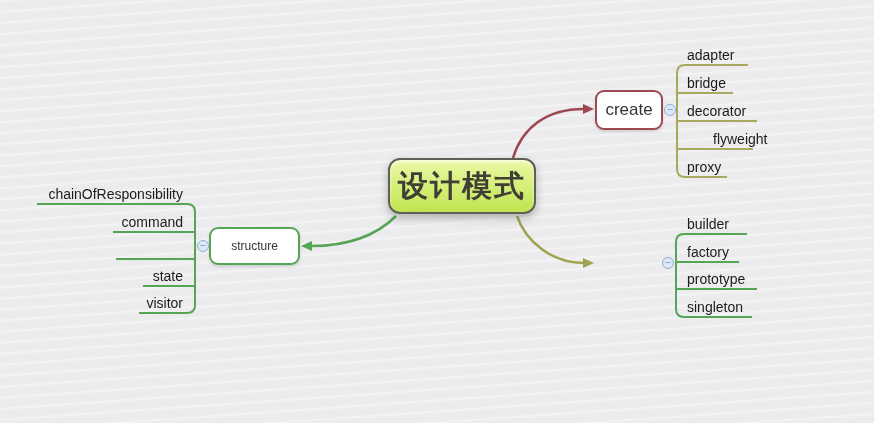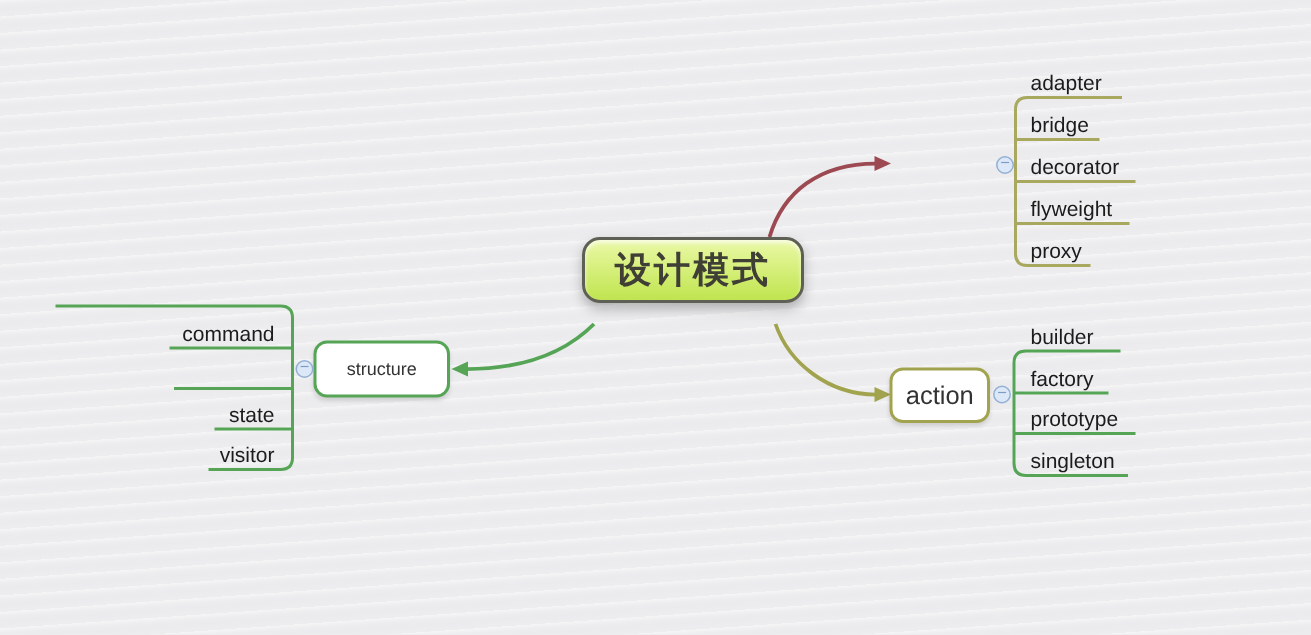--- a/index.html
+++ b/index.html
@@ -34,29 +34,29 @@
     color: #333333;
     box-shadow: 0 2px 3px rgba(0,0,0,0.12);
     cursor: default;
   }
   .node-create    { left: 595px; top: 90px;  width: 68px; height: 40px; border: 2px solid #9d4952; }
   .node-action    { left: 593px; top: 245px; width: 67px; height: 37px; border: 2px solid #a2a34e; }
   .node-structure { left: 209px; top: 227px; width: 91px; height: 38px; border: 2px solid #56a556; font-size: 12px; }
   .node-root {
     position: absolute;
     left: 388px; top: 158px;
-    width: 148px; height: 44px;
+    width: 148px; height: 56px;
     border: 2px solid #5e5f55;
     border-radius: 12px;
     background: linear-gradient(180deg, #eaf8a8 0%, #d8f07e 45%, #bfe44f 100%);
     box-shadow: 0 4px 8px rgba(80,80,80,0.38), inset 0 2px 3px rgba(255,255,255,0.7);
     display: flex;
     align-items: center;
     justify-content: center;
-    font-size: 24px;
+    font-size: 30px;
     font-weight: bold;
     letter-spacing: 2px;
     color: #3f3f35;
   }
   .child-label {
     position: absolute;
     height: 20px;
     line-height: 20px;
     font-size: 14px;
     color: #1b1b1b;
@@ -104,35 +104,36 @@
     <path d="M 676 289 L 757 289" fill="none" stroke-width="2" stroke="#56a556"></path>
 
     <path d="M 37 204 L 187 204 Q 195 204 195 212 L 195 305 Q 195 313 187 313 L 139 313" fill="none" stroke-width="2" stroke="#56a556"></path>
     <path d="M 113 232 L 195 232" fill="none" stroke-width="2" stroke="#56a556"></path>
     <path d="M 116 259 L 195 259" fill="none" stroke-width="2" stroke="#56a556"></path>
     <path d="M 143 286 L 195 286" fill="none" stroke-width="2" stroke="#56a556"></path>
   </svg>
 
   <div class="node-root">设计模式</div>
 
-  <div class="node-parent node-action">action</div>
+  <div class="node-parent node-create">create</div>
   <div class="node-parent node-structure">structure</div>
 
   <div class="collapse" style="left:664px; top:104px;">−</div>
   <div class="collapse" style="left:662px; top:257px;">−</div>
   <div class="collapse" style="left:197px; top:240px;">−</div>
 
   <div class="child-label child-right" style="top:45px;">adapter</div>
   <div class="child-label child-right" style="top:73px;">bridge</div>
   <div class="child-label child-right" style="top:101px;">decorator</div>
-  <div class="child-label child-right" style="top:129px;">flyweight</div>
+  <div class="child-label child-right" style="top:129px;margin-left:26px;">flyweight</div>
   <div class="child-label child-right" style="top:157px;">proxy</div>
 
   <div class="child-label child-right" style="top:214px;">builder</div>
   <div class="child-label child-right" style="top:242px;">factory</div>
   <div class="child-label child-right" style="top:269px;">prototype</div>
   <div class="child-label child-right" style="top:297px;text-align:center;">singleton</div>
 
+  <div class="child-label child-left" style="top:184px;">chainOfResponsibility</div>
   <div class="child-label child-left" style="top:212px;">command</div>
   <div class="child-label child-left" style="top:266px;">state</div>
   <div class="child-label child-left" style="top:293px;">visitor</div>
 
 </div>
 
 </body></html>

